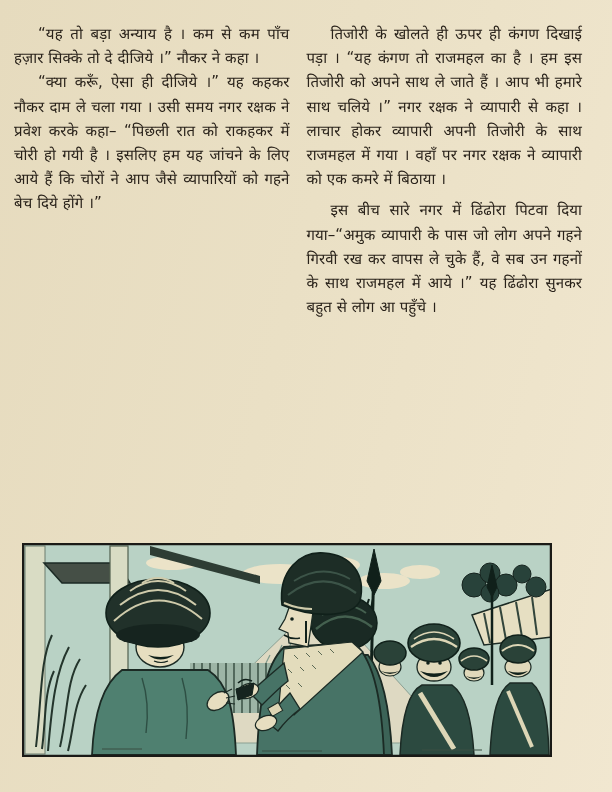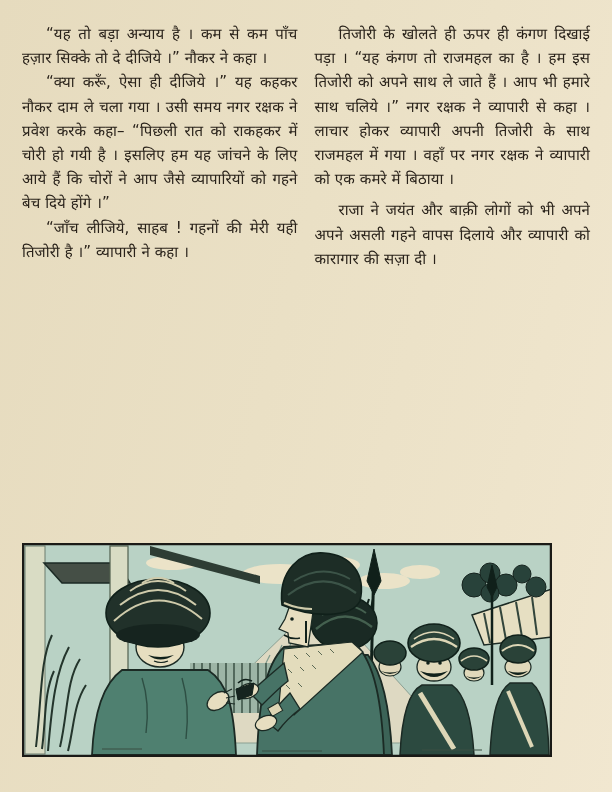--- a/index.html
+++ b/index.html
@@ -9,21 +9,21 @@
     overflow:hidden;
   }
   .page{
     position:relative;
     width:612px;height:792px;
     background:linear-gradient(104deg,#e6dbbe 0%,#eae0c5 45%,#eee4cb 78%,#f1e7d0 100%);
     color:#2a2319;
   }
   .text-area{
     position:absolute;
-    left:22px;top:22px;width:568px;
+    left:14px;top:22px;width:568px;
     display:flex;gap:17px;
   }
   .col{
     flex:1 1 0;
     font-size:15px;
     line-height:24.2px;
     text-align:justify;
     letter-spacing:.1px;
   }
   .col p{
@@ -41,25 +41,24 @@
 </style>
 </head>
 <body>
 
 <div class="page">
 
   <div class="text-area">
     <div class="col col-left">
       <p>“यह तो बड़ा अन्याय है ।  कम से कम पाँच हज़ार सिक्के तो दे दीजिये ।” नौकर ने कहा ।</p>
       <p>“क्या करूँ, ऐसा ही दीजिये ।”  यह कहकर नौकर दाम ले चला गया ।  उसी समय नगर रक्षक ने प्रवेश करके कहा– “पिछली रात को राकहकर में चोरी हो गयी है ।  इसलिए हम यह जांचने के लिए आये हैं कि चोरों ने आप जैसे व्यापारियों को गहने बेच दिये होंगे ।”</p>
-      <p>“जाँच लीजिये, साहब !  गहनों की मेरी यही तिजोरी है ।”  व्यापारी ने कहा ।</p>
     </div>
     <div class="col col-right">
       <p>तिजोरी के खोलते ही ऊपर ही कंगण दिखाई पड़ा ।  “यह कंगण तो राजमहल का है ।  हम इस तिजोरी को अपने साथ ले जाते हैं ।  आप भी हमारे साथ चलिये ।” नगर रक्षक ने व्यापारी से कहा ।  लाचार होकर व्यापारी अपनी तिजोरी के साथ राजमहल में गया ।  वहाँ पर नगर रक्षक ने व्यापारी को एक कमरे में बिठाया ।</p>
-      <p>राजा ने जयंत और बाक़ी लोगों को भी अपने अपने असली गहने वापस दिलाये और व्यापारी को कारागार की सज़ा दी ।</p>
+      <p>इस बीच सारे नगर में ढिंढोरा पिटवा दिया गया–“अमुक व्यापारी के पास जो लोग अपने गहने गिरवी रख कर वापस ले चुके हैं, वे सब उन गहनों के साथ राजमहल में आये ।”  यह ढिंढोरा सुनकर बहुत से लोग आ पहुँचे ।</p>
     </div>
   </div>
 
   <div class="illustration">
     <svg viewBox="0 0 530 214" xmlns="http://www.w3.org/2000/svg">
 
       <rect x="1" y="1" width="528" height="212" fill="#b9d2c5"></rect>
 
       <g fill="#ebe3c8">
         <ellipse cx="150" cy="20" rx="26" ry="7"></ellipse>

